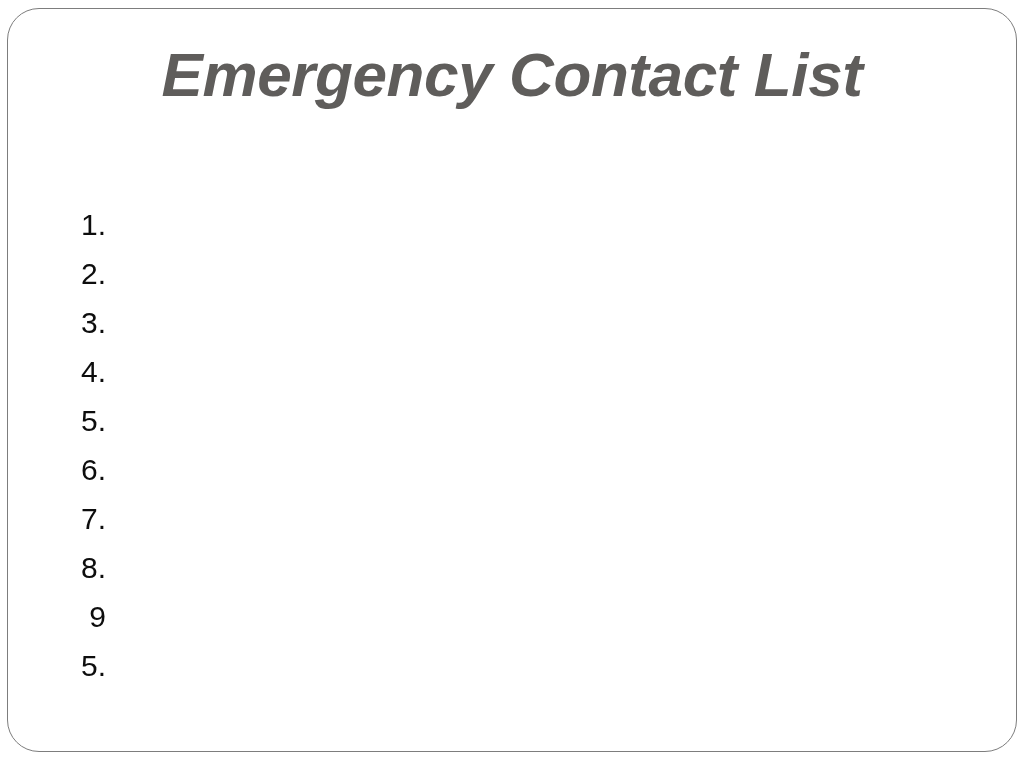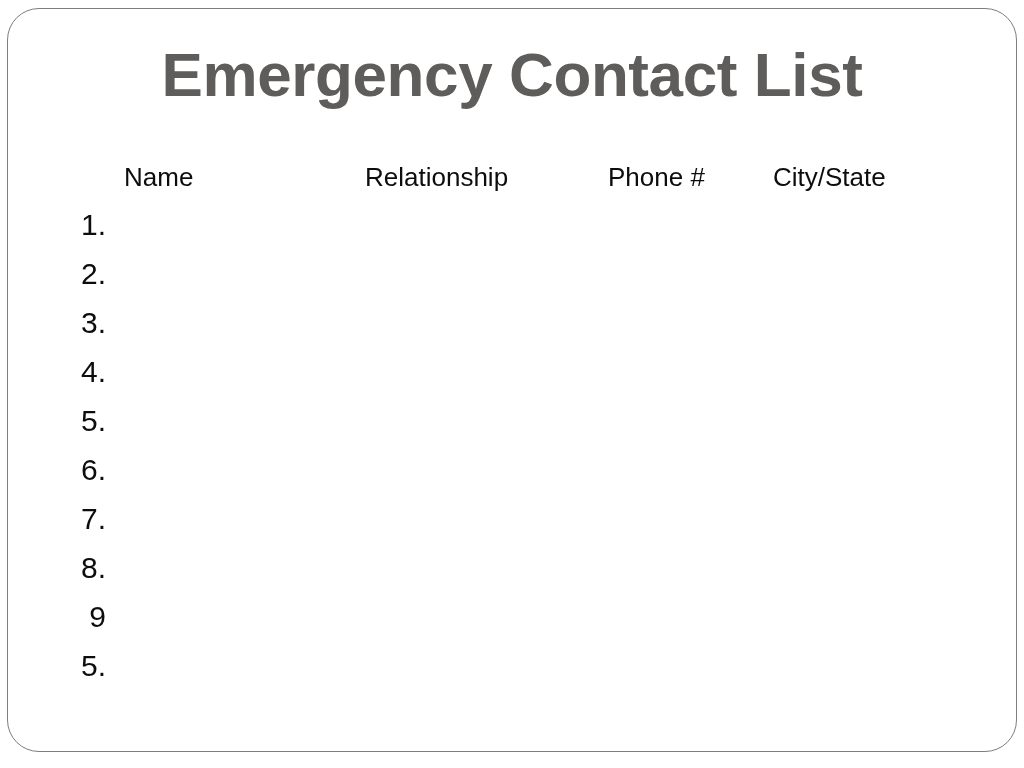--- a/index.html
+++ b/index.html
@@ -45,20 +45,21 @@
     top: 44px;
     width: 1024px;
     text-align: center;
     font-family: "Liberation Sans", "DejaVu Sans", sans-serif;
     font-size: 62px;
     font-weight: bold;
     line-height: 1.0;
     color: #5f5d5b;
     letter-spacing: -0.4px;
     white-space: nowrap;
+    font-style: italic;
   }
 
   
   #column-headers {
     position: absolute;
     left: 0;
     top: 160px;
     width: 1024px;
     height: 34px;
     font-size: 26px;
@@ -121,104 +122,98 @@
 </style>
 </head>
 <body>
 
 <div id="slide-canvas">
 
   <div id="slide-frame"></div>
 
   <div id="slide-title">Emergency Contact List</div>
 
-  <div id="column-headers">
-    <span class="col-header col-name">Name</span>
-    <span class="col-header col-relationship">Relationship</span>
-    <span class="col-header col-phone">Phone #</span>
-    <span class="col-header col-citystate">City/State</span>
+
+  <div id="contact-rows">
+
+    <div class="contact-row">
+      <span class="row-number">1.</span>
+      <span class="row-fill fill-name"></span>
+      <span class="row-fill fill-relationship"></span>
+      <span class="row-fill fill-phone"></span>
+      <span class="row-fill fill-citystate"></span>
+    </div>
+
+    <div class="contact-row">
+      <span class="row-number">2.</span>
+      <span class="row-fill fill-name"></span>
+      <span class="row-fill fill-relationship"></span>
+      <span class="row-fill fill-phone"></span>
+      <span class="row-fill fill-citystate"></span>
+    </div>
+
+    <div class="contact-row">
+      <span class="row-number">3.</span>
+      <span class="row-fill fill-name"></span>
+      <span class="row-fill fill-relationship"></span>
+      <span class="row-fill fill-phone"></span>
+      <span class="row-fill fill-citystate"></span>
+    </div>
+
+    <div class="contact-row">
+      <span class="row-number">4.</span>
+      <span class="row-fill fill-name"></span>
+      <span class="row-fill fill-relationship"></span>
+      <span class="row-fill fill-phone"></span>
+      <span class="row-fill fill-citystate"></span>
+    </div>
+
+    <div class="contact-row">
+      <span class="row-number">5.</span>
+      <span class="row-fill fill-name"></span>
+      <span class="row-fill fill-relationship"></span>
+      <span class="row-fill fill-phone"></span>
+      <span class="row-fill fill-citystate"></span>
+    </div>
+
+    <div class="contact-row">
+      <span class="row-number">6.</span>
+      <span class="row-fill fill-name"></span>
+      <span class="row-fill fill-relationship"></span>
+      <span class="row-fill fill-phone"></span>
+      <span class="row-fill fill-citystate"></span>
+    </div>
+
+    <div class="contact-row">
+      <span class="row-number">7.</span>
+      <span class="row-fill fill-name"></span>
+      <span class="row-fill fill-relationship"></span>
+      <span class="row-fill fill-phone"></span>
+      <span class="row-fill fill-citystate"></span>
+    </div>
+
+    <div class="contact-row">
+      <span class="row-number">8.</span>
+      <span class="row-fill fill-name"></span>
+      <span class="row-fill fill-relationship"></span>
+      <span class="row-fill fill-phone"></span>
+      <span class="row-fill fill-citystate"></span>
+    </div>
+
+    <div class="contact-row">
+      <span class="row-number">9</span>
+      <span class="row-fill fill-name"></span>
+      <span class="row-fill fill-relationship"></span>
+      <span class="row-fill fill-phone"></span>
+      <span class="row-fill fill-citystate"></span>
+    </div>
+
+    <div class="contact-row">
+      <span class="row-number">5.</span>
+      <span class="row-fill fill-name"></span>
+      <span class="row-fill fill-relationship"></span>
+      <span class="row-fill fill-phone"></span>
+      <span class="row-fill fill-citystate"></span>
+    </div>
+
   </div>
 
-  <div id="contact-rows">
-
-    <div class="contact-row">
-      <span class="row-number">1.</span>
-      <span class="row-fill fill-name"></span>
-      <span class="row-fill fill-relationship"></span>
-      <span class="row-fill fill-phone"></span>
-      <span class="row-fill fill-citystate"></span>
-    </div>
-
-    <div class="contact-row">
-      <span class="row-number">2.</span>
-      <span class="row-fill fill-name"></span>
-      <span class="row-fill fill-relationship"></span>
-      <span class="row-fill fill-phone"></span>
-      <span class="row-fill fill-citystate"></span>
-    </div>
-
-    <div class="contact-row">
-      <span class="row-number">3.</span>
-      <span class="row-fill fill-name"></span>
-      <span class="row-fill fill-relationship"></span>
-      <span class="row-fill fill-phone"></span>
-      <span class="row-fill fill-citystate"></span>
-    </div>
-
-    <div class="contact-row">
-      <span class="row-number">4.</span>
-      <span class="row-fill fill-name"></span>
-      <span class="row-fill fill-relationship"></span>
-      <span class="row-fill fill-phone"></span>
-      <span class="row-fill fill-citystate"></span>
-    </div>
-
-    <div class="contact-row">
-      <span class="row-number">5.</span>
-      <span class="row-fill fill-name"></span>
-      <span class="row-fill fill-relationship"></span>
-      <span class="row-fill fill-phone"></span>
-      <span class="row-fill fill-citystate"></span>
-    </div>
-
-    <div class="contact-row">
-      <span class="row-number">6.</span>
-      <span class="row-fill fill-name"></span>
-      <span class="row-fill fill-relationship"></span>
-      <span class="row-fill fill-phone"></span>
-      <span class="row-fill fill-citystate"></span>
-    </div>
-
-    <div class="contact-row">
-      <span class="row-number">7.</span>
-      <span class="row-fill fill-name"></span>
-      <span class="row-fill fill-relationship"></span>
-      <span class="row-fill fill-phone"></span>
-      <span class="row-fill fill-citystate"></span>
-    </div>
-
-    <div class="contact-row">
-      <span class="row-number">8.</span>
-      <span class="row-fill fill-name"></span>
-      <span class="row-fill fill-relationship"></span>
-      <span class="row-fill fill-phone"></span>
-      <span class="row-fill fill-citystate"></span>
-    </div>
-
-    <div class="contact-row">
-      <span class="row-number">9</span>
-      <span class="row-fill fill-name"></span>
-      <span class="row-fill fill-relationship"></span>
-      <span class="row-fill fill-phone"></span>
-      <span class="row-fill fill-citystate"></span>
-    </div>
-
-    <div class="contact-row">
-      <span class="row-number">5.</span>
-      <span class="row-fill fill-name"></span>
-      <span class="row-fill fill-relationship"></span>
-      <span class="row-fill fill-phone"></span>
-      <span class="row-fill fill-citystate"></span>
-    </div>
-
-  </div>
-
 </div>
 
 </body></html>

